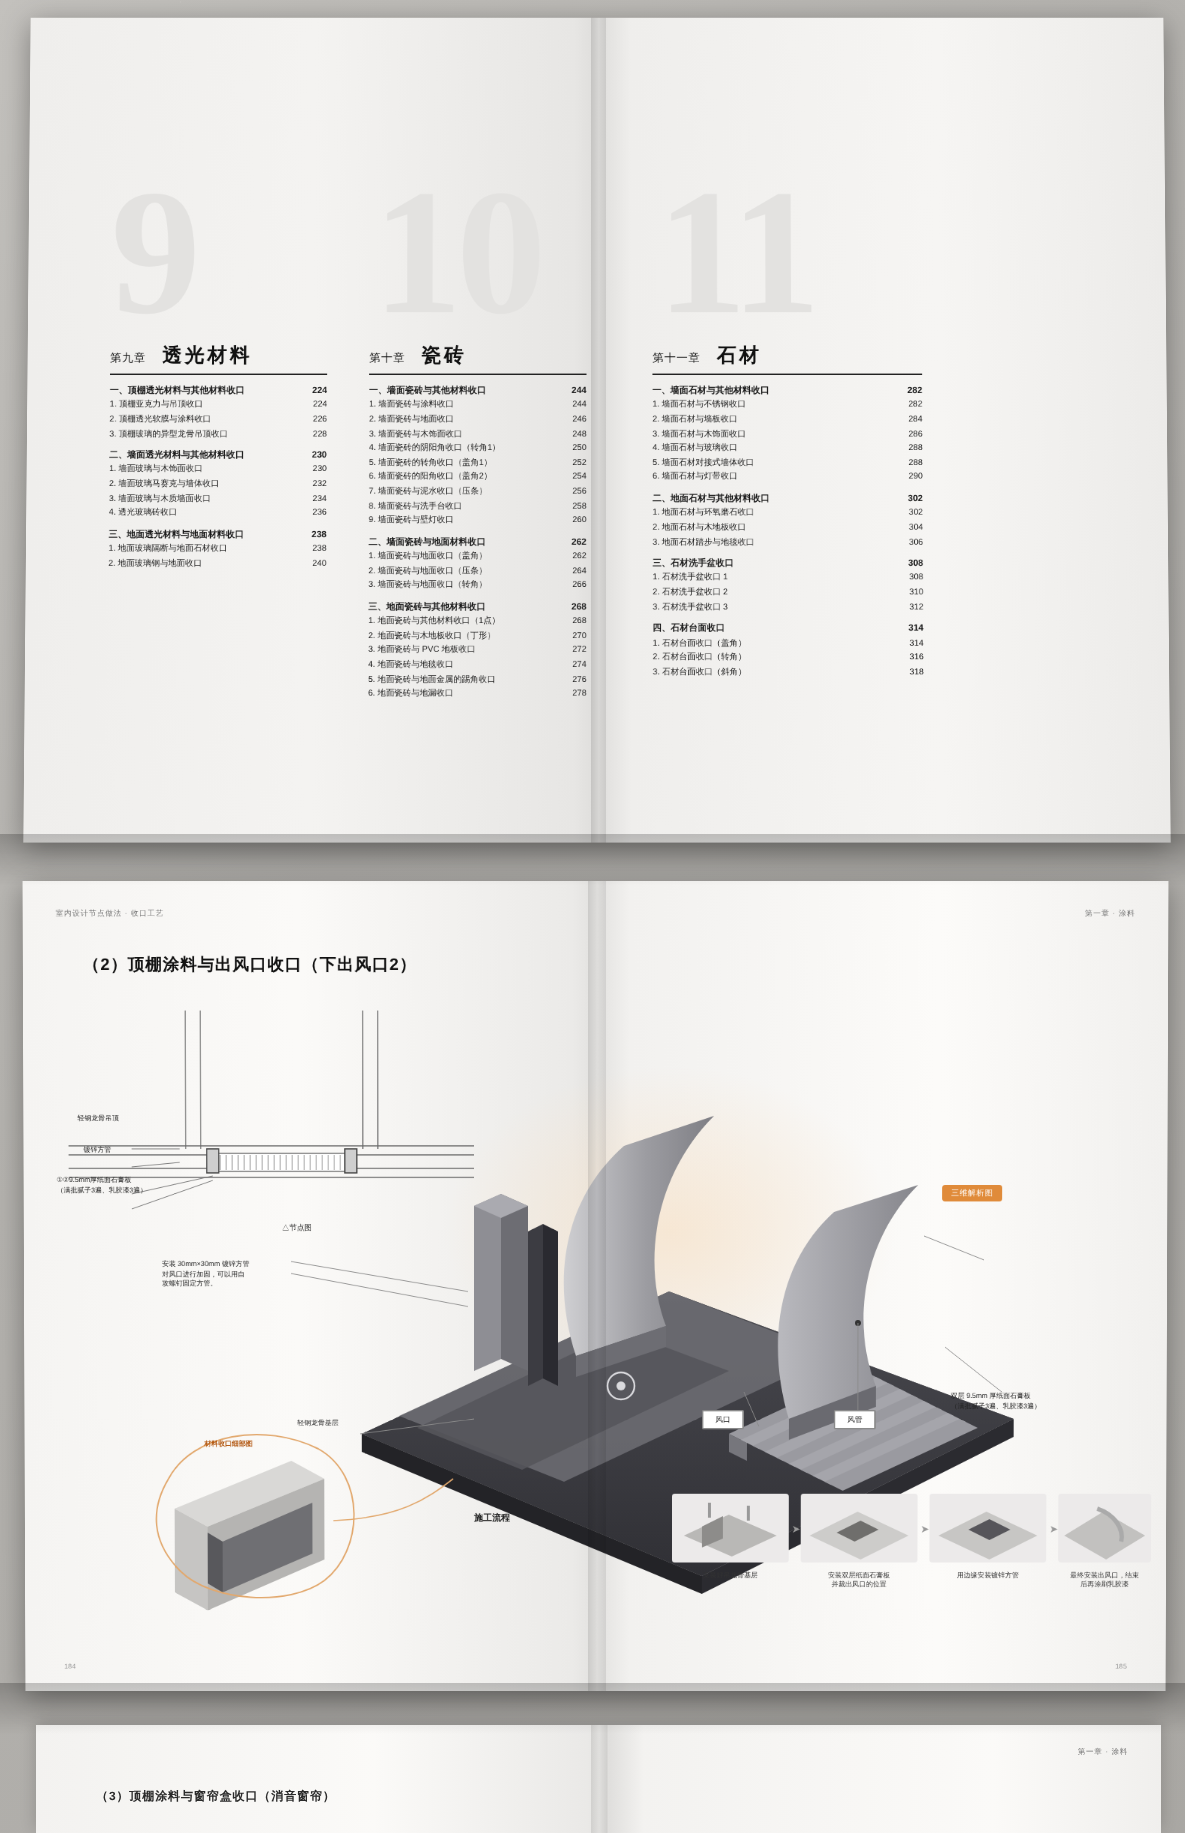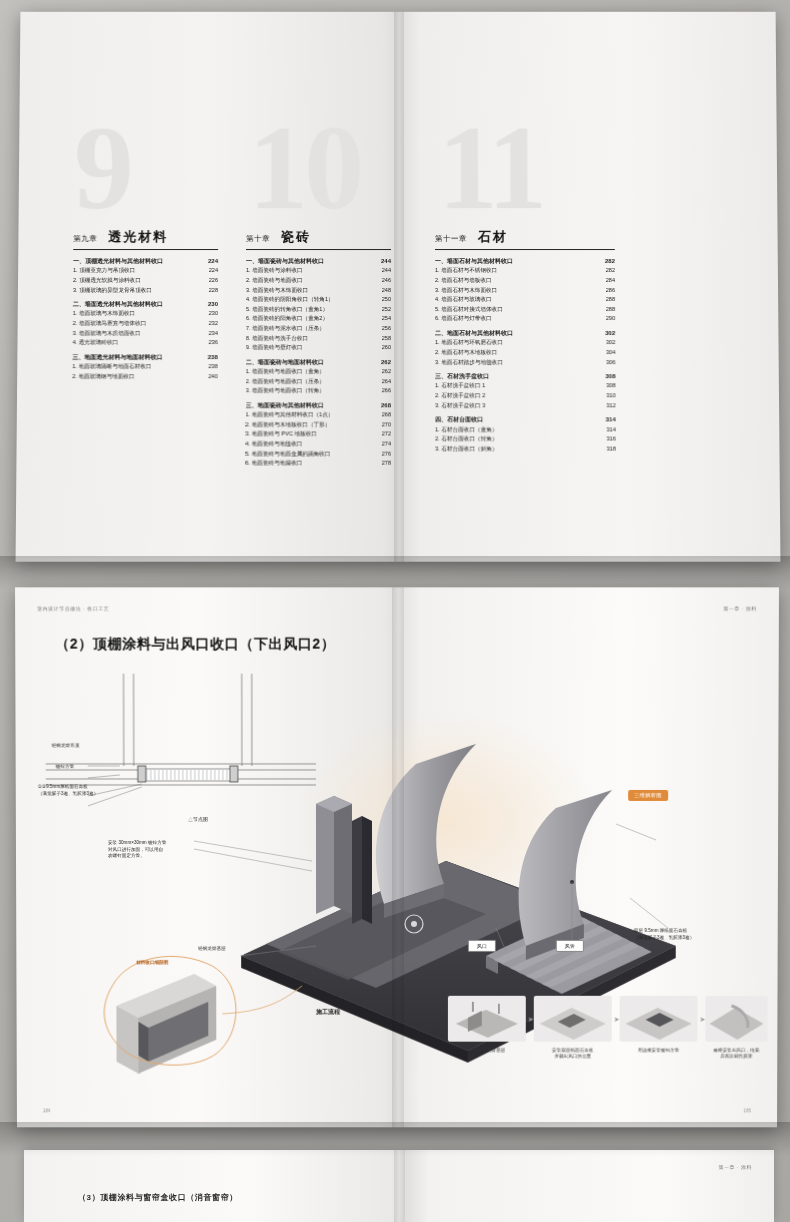--- a/index.html
+++ b/index.html
@@ -81,21 +81,21 @@
   }
   #spread-tech::after {
     content:"";
     position:absolute; left:49.3%; top:0; width:12px; height:100%;
     background: linear-gradient(90deg, rgba(0,0,0,.11), rgba(0,0,0,.02) 50%, rgba(0,0,0,.09));
   }
   .run-head {
     position: absolute; font-size: 5px; color: #777; letter-spacing: .5px;
   }
   .fig-title {
-    position: absolute; font-size: 14px; font-weight: bold; color: #111; letter-spacing: .6px;
+    position: absolute; font-size: 11px; font-weight: bold; color: #111; letter-spacing: .6px;
   }
   .callout { position: absolute; font-size: 4.6px; color: #222; line-height: 1.45; }
   .tag-box {
     position: absolute; font-size: 5px; color: #222; border: .7px solid #8a8a8a;
     background: #fff; padding: 2px 8px; border-radius: 1px;
   }
   .tag-orange {
     position: absolute; font-size: 5.2px; color: #fff; background: #e08b3a;
     padding: 2px 6px; border-radius: 2px; letter-spacing: .4px;
   }
@@ -656,18 +656,18 @@
     <div class="tiny-cap" style="left:600px; top:460px; width:86px; white-space:pre-line;">用边缘安装镀锌方管</div>
     <div class="tiny-cap" style="left:684px; top:460px; width:74px; white-space:pre-line;">最终安装出风口，结束
 后再涂刷乳胶漆</div>
 
     <div class="page-num" style="left:26px; bottom:14px;">184</div>
     <div class="page-num" style="right:26px; bottom:14px;">185</div>
   </div>
 
   <div id="spread-bottom">
     <div class="run-head" style="right:22px; top:14px;">第一章 · 涂料</div>
-    <div class="fig-title" style="left:54px; top:42px; font-size:8px; color:#2a2a2a;">（3）顶棚涂料与窗帘盒收口（消音窗帘）</div>
+    <div class="fig-title" style="left:40px; top:42px; font-size:8px; color:#2a2a2a;">（3）顶棚涂料与窗帘盒收口（消音窗帘）</div>
   </div>
 
   <div class="shadow-band" style="top:556px;"></div>
   <div class="shadow-band" style="top:1122px;"></div>
 </div>
 
 </body></html>

